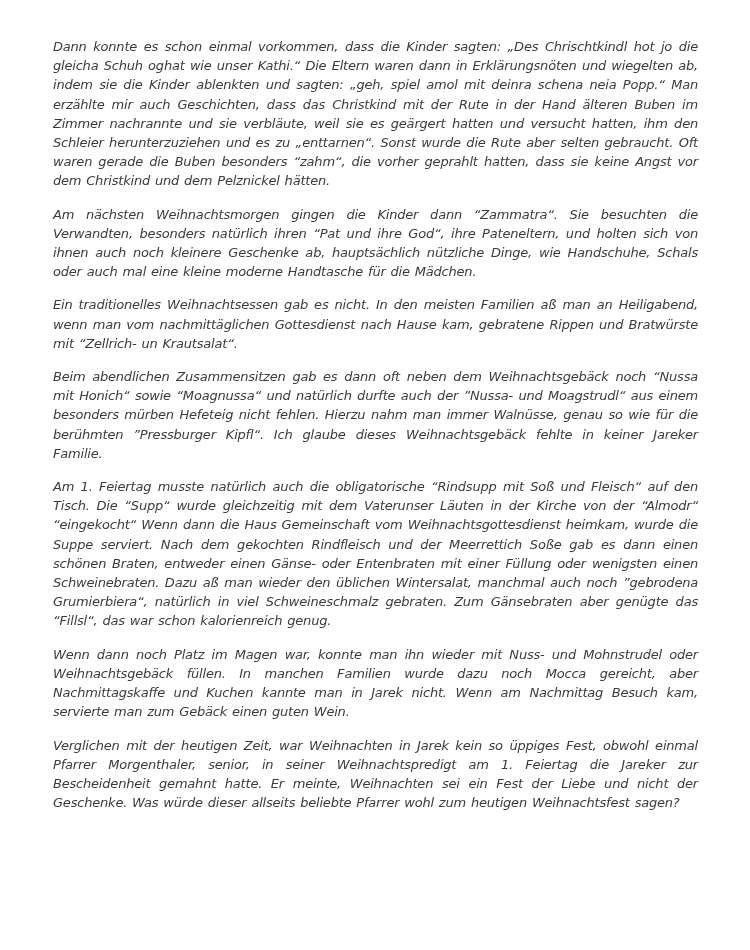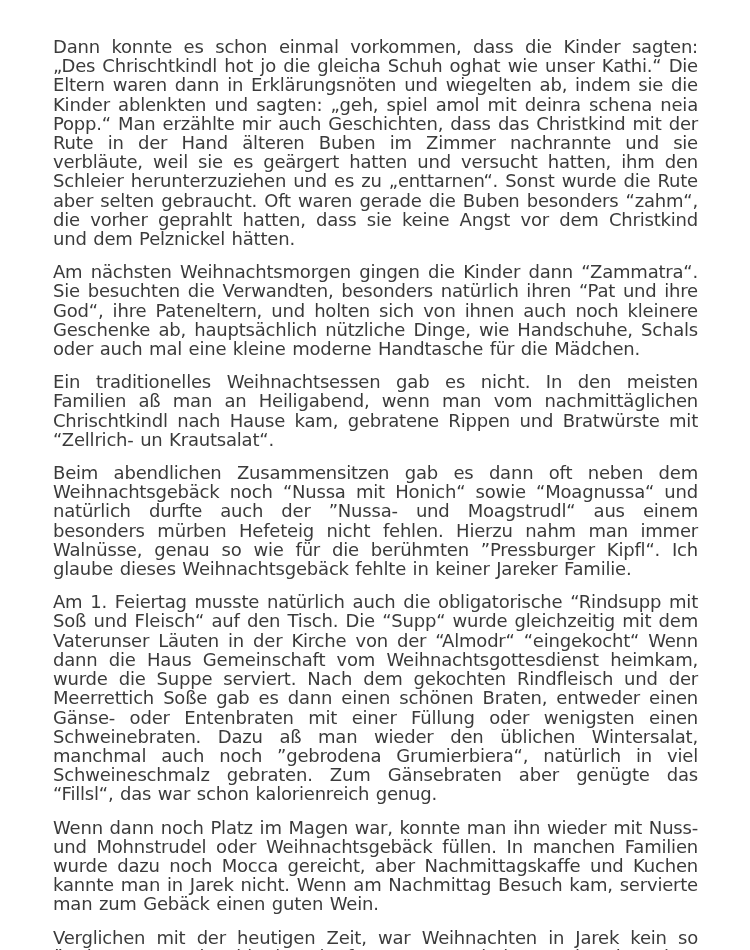--- a/index.html
+++ b/index.html
@@ -14,33 +14,34 @@
     height: 950px;
     margin: 0 auto;
     background: #ffffff;
     box-sizing: border-box;
     padding: 37px 52px 0 53px;
     overflow: hidden;
   }
   .page p {
     margin: 0 0 14px 0;
     font-family: "DejaVu Sans", "Liberation Sans", sans-serif;
-    font-size: 18px;
+    font-size: 13px;
     line-height: 19.2px;
     letter-spacing: -0.2px;
     color: #3b3b3b;
     text-align: justify;
     text-justify: inter-word;
     word-spacing: 1px;
+    font-style: italic;
   }
 </style>
 </head>
 <body>
 
 <div class="page">
   <p>Dann konnte es schon einmal vorkommen, dass die Kinder sagten: „Des Chrischtkindl hot jo die gleicha Schuh oghat wie unser Kathi.“ Die Eltern waren dann in Erklärungsnöten und wiegelten ab, indem sie die Kinder ablenkten und sagten: „geh, spiel amol mit deinra schena neia Popp.“ Man erzählte mir auch Geschichten, dass das Christkind mit der Rute in der Hand älteren Buben im Zimmer nachrannte und sie verbläute, weil sie es geärgert hatten und versucht hatten, ihm den Schleier herunterzuziehen und es zu „enttarnen“. Sonst wurde die Rute aber selten gebraucht. Oft waren gerade die Buben besonders “zahm“, die vorher geprahlt hatten, dass sie keine Angst vor dem Christkind und dem Pelznickel hätten.</p>
   <p>Am nächsten Weihnachtsmorgen gingen die Kinder dann “Zammatra“. Sie besuchten die Verwandten, besonders natürlich ihren “Pat und ihre God“, ihre Pateneltern, und holten sich von ihnen auch noch kleinere Geschenke ab, hauptsächlich nützliche Dinge, wie Handschuhe, Schals oder auch mal eine kleine moderne Handtasche für die Mädchen.</p>
-  <p>Ein traditionelles Weihnachtsessen gab es nicht. In den meisten Familien aß man an Heiligabend, wenn man vom nachmittäglichen Chrischtkindl nach Hause kam, gebratene Rippen und Bratwürste mit “Zellrich- un Krautsalat“.</p>
+  <p>Ein traditionelles Weihnachtsessen gab es nicht. In den meisten Familien aß man an Heiligabend, wenn man vom nachmittäglichen Gottesdienst nach Hause kam, gebratene Rippen und Bratwürste mit “Zellrich- un Krautsalat“.</p>
   <p>Beim abendlichen Zusammensitzen gab es dann oft neben dem Weihnachtsgebäck noch “Nussa mit Honich“ sowie “Moagnussa“ und natürlich durfte auch der ”Nussa- und Moagstrudl“ aus einem besonders mürben Hefeteig nicht fehlen. Hierzu nahm man immer Walnüsse, genau so wie für die berühmten ”Pressburger Kipfl“. Ich glaube dieses Weihnachtsgebäck fehlte in keiner Jareker Familie.</p>
   <p>Am 1. Feiertag musste natürlich auch die obligatorische “Rindsupp mit Soß und Fleisch“ auf den Tisch. Die “Supp“ wurde gleichzeitig mit dem Vaterunser Läuten in der Kirche von der “Almodr“ “eingekocht“ Wenn dann die Haus Gemeinschaft vom Weihnachtsgottesdienst heimkam, wurde die Suppe serviert. Nach dem gekochten Rindfleisch und der Meerrettich Soße gab es dann einen schönen Braten, entweder einen Gänse- oder Entenbraten mit einer Füllung oder wenigsten einen Schweinebraten. Dazu aß man wieder den üblichen Wintersalat, manchmal auch noch ”gebrodena Grumierbiera“, natürlich in viel Schweineschmalz gebraten. Zum Gänsebraten aber genügte das “Fillsl“, das war schon kalorienreich genug.</p>
   <p>Wenn dann noch Platz im Magen war, konnte man ihn wieder mit Nuss- und Mohnstrudel oder Weihnachtsgebäck füllen. In manchen Familien wurde dazu noch Mocca gereicht, aber Nachmittagskaffe und Kuchen kannte man in Jarek nicht. Wenn am Nachmittag Besuch kam, servierte man zum Gebäck einen guten Wein.</p>
   <p>Verglichen mit der heutigen Zeit, war Weihnachten in Jarek kein so üppiges Fest, obwohl einmal Pfarrer Morgenthaler, senior, in seiner Weihnachtspredigt am 1. Feiertag die Jareker zur Bescheidenheit gemahnt hatte. Er meinte, Weihnachten sei ein Fest der Liebe und nicht der Geschenke. Was würde dieser allseits beliebte Pfarrer wohl zum heutigen Weihnachtsfest sagen?</p>
 </div>
 
 </body></html>

